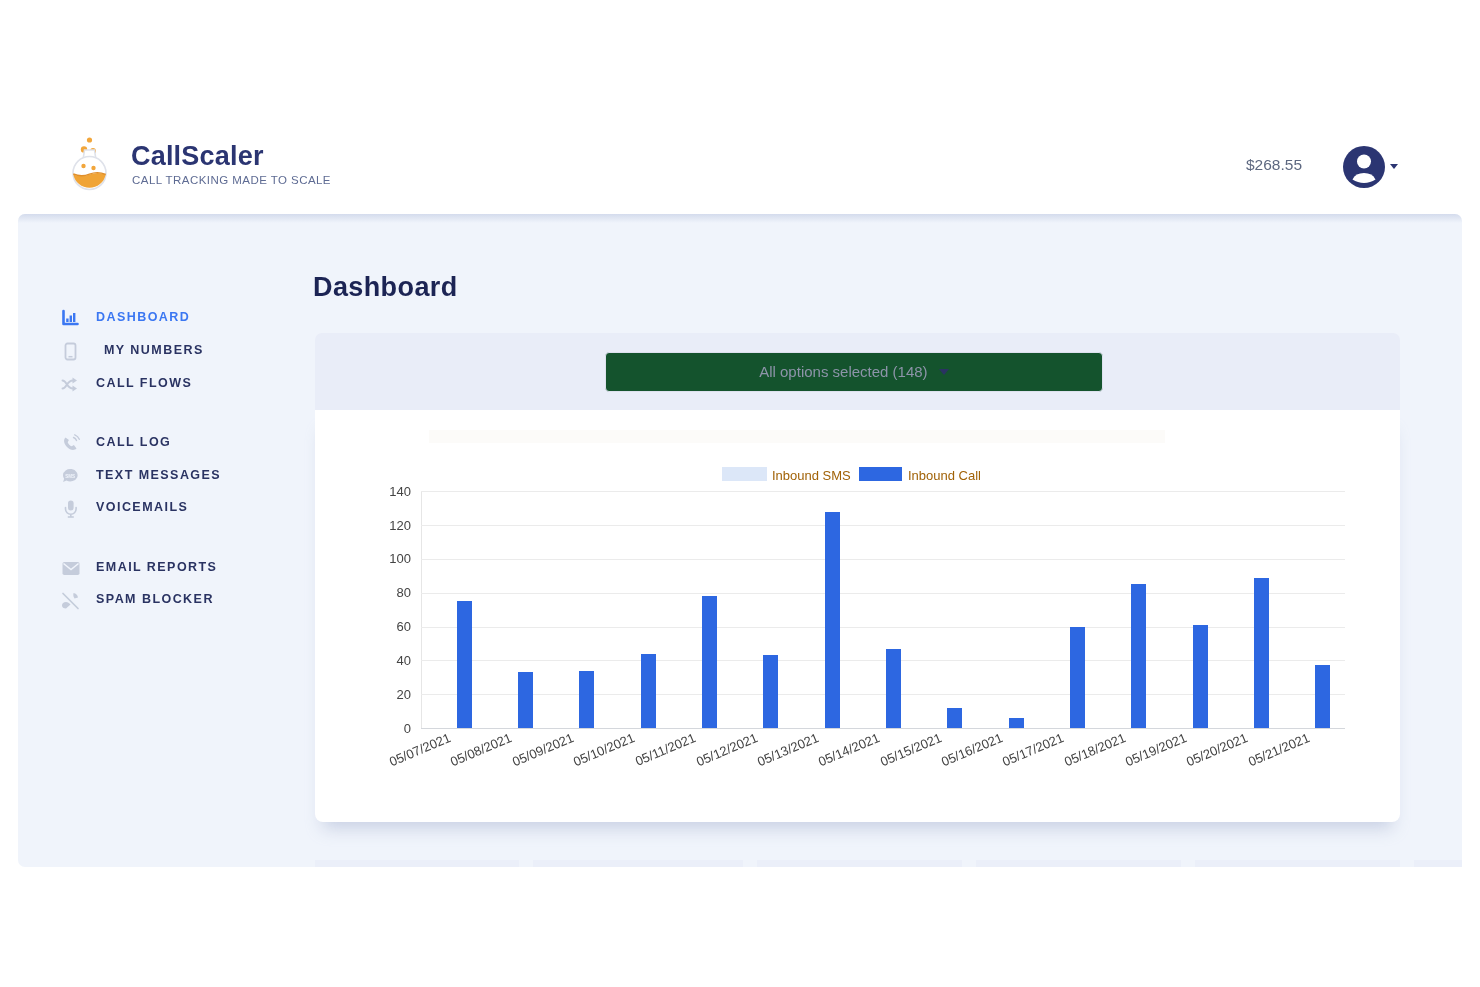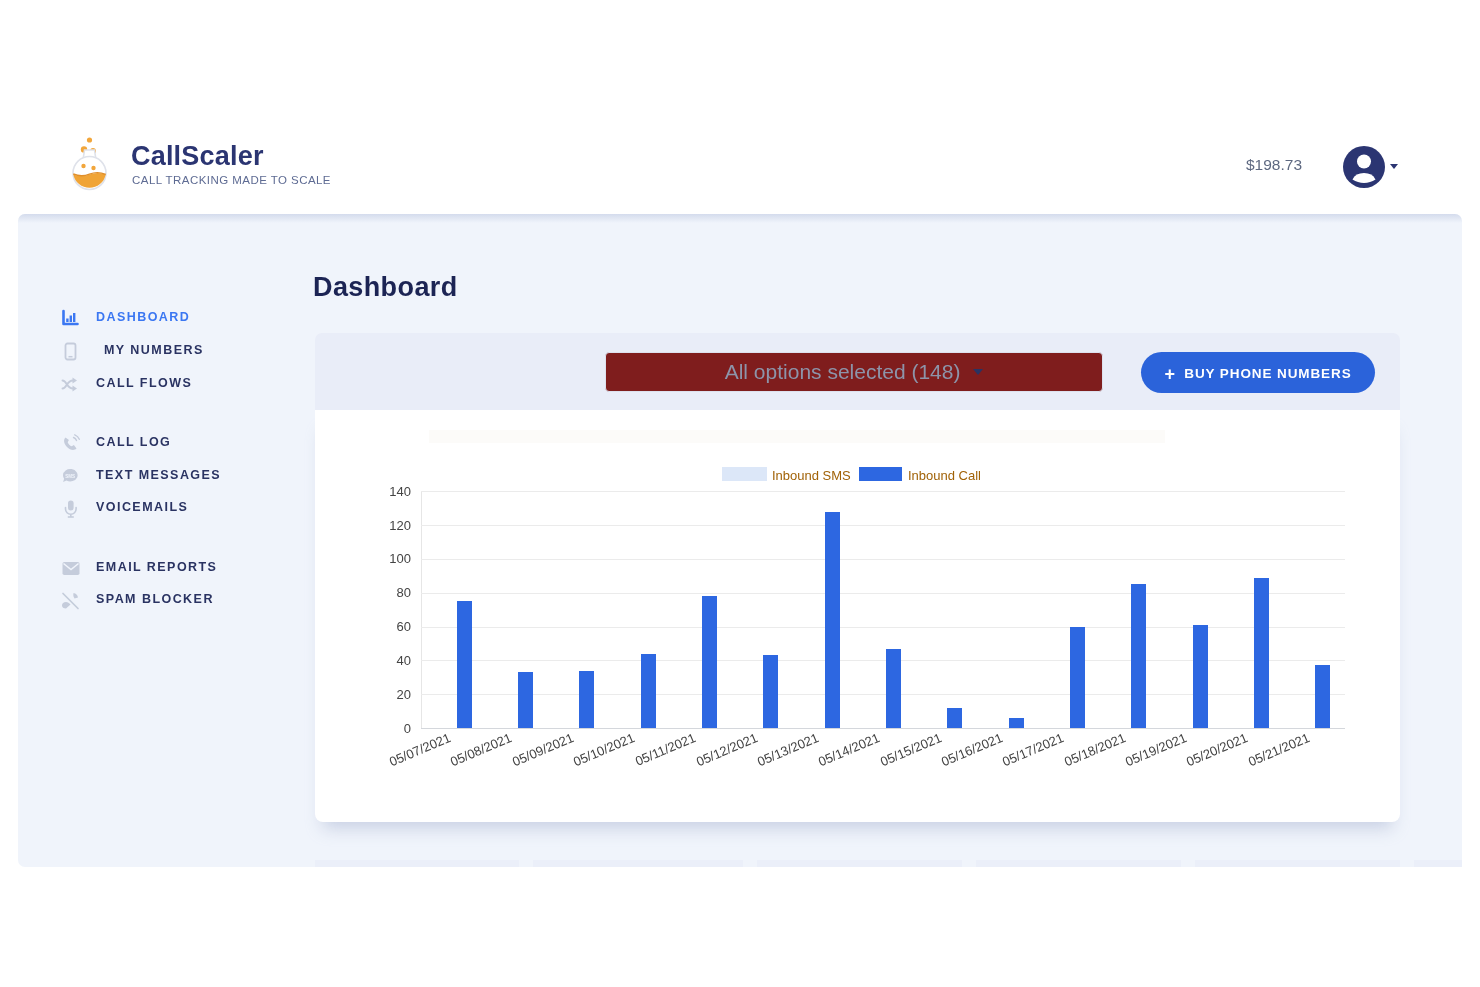--- a/index.html
+++ b/index.html
@@ -17,22 +17,22 @@
   
   .mi { position:absolute; left:96px; font-size:12.5px; font-weight:bold; letter-spacing:1.45px; color:#2a3362; white-space:nowrap; }
   .mi.active { color:#3b77f2; }
   .mic { position:absolute; left:61px; width:19px; height:19px; }
   
   .h1 { left:313px; top:272px; font-size:27px; font-weight:bold; color:#1c2454; letter-spacing:0.4px; }
   
   .strip { left:315px; top:333px; width:1085px; height:77px; background:#e9edf8; border-radius:7px 7px 0 0; }
   .datebox { left:339px; top:352px; width:233px; height:41px; background:#ffffff; border:1px solid #e4e8f1; border-radius:4px;
     font-size:15.5px; color:#3e4a66; text-align:center; line-height:39px; letter-spacing:0.2px; }
-  .drop { left:605px; top:352px; width:498px; height:40px; background:#7f1d1d; border:1px solid #dde1ee; border-radius:4px;
-    font-size:21px; color:#8d94a9; text-align:center; line-height:38px; }
+  .drop { left:605px; top:352px; width:498px; height:40px; background:#14532d; border:1px solid #dde1ee; border-radius:4px;
+    font-size:15px; color:#8d94a9; text-align:center; line-height:38px; }
   .drop .caret { display:inline-block; width:0; height:0; border-left:5px solid transparent; border-right:5px solid transparent;
     border-top:6px solid #2a3362; vertical-align:middle; margin-left:7px; margin-top:-2px; }
   .btn { left:1141px; top:352px; width:234px; height:41px; background:#2b63da; border-radius:21px; color:#ffffff;
     font-size:13.5px; font-weight:bold; letter-spacing:0.9px; text-align:center; line-height:41px; white-space:nowrap; }
   .btn .plus { font-size:18px; letter-spacing:0; position:relative; top:1.5px; }
   
   .card { left:315px; top:410px; width:1085px; height:412px; background:#ffffff; border-radius:0 0 8px 8px;
     box-shadow:0 14px 16px -8px rgba(150,165,200,0.45); }
   .ghost { left:429px; top:430px; width:736px; height:13px; background:rgba(244,239,235,0.28); }
   
@@ -57,21 +57,21 @@
     <circle cx="23" cy="18" r="2.9" fill="#f2a63b"></circle>
     <path d="M14.5 17 h10 l1.5 10 h-13 z" fill="#ffffff" stroke="#dfe2ea" stroke-width="1.6"></path>
     <circle cx="19.5" cy="40" r="16.5" fill="#ffffff" stroke="#dfe2ea" stroke-width="1.6"></circle>
     <path d="M3.3 41.5 a16.5 16.5 0 0 0 32.4 0 q-8.1 -3.2 -16.2 0 q-8.1 3.2 -16.2 0 z" fill="#f0a436"></path>
     <path d="M3.3 41 q8.1 3.4 16.2 0.2 q8.1 -3.2 16.2 0.3" fill="none" stroke="#e08f2b" stroke-width="1.4"></path>
     <circle cx="13.5" cy="33" r="2.2" fill="#f2a63b"></circle>
     <circle cx="23.5" cy="35" r="2.2" fill="#f2a63b"></circle>
   </svg>
   <div class="abs brand">CallScaler</div>
   <div class="abs tag">CALL TRACKING MADE TO SCALE</div>
-  <div class="abs balance">$198.73</div>
+  <div class="abs balance">$268.55</div>
   <svg class="abs" style="left:1343px; top:146px;" width="58" height="42" viewBox="0 0 58 42">
     <circle cx="21" cy="21" r="21" fill="#2b3572"></circle>
     <circle cx="21" cy="15.5" r="7" fill="#ffffff"></circle>
     <path d="M9.5 33.5 a12.5 10.5 0 0 1 23 0 a21 21 0 0 1 -23 0 z" fill="#ffffff"></path>
     <path d="M47 18 l8 0 l-4 5 z" fill="#2b3572"></path>
   </svg>
 
   <div class="abs band"></div>
   <div class="abs bandshadow"></div>
 
@@ -122,21 +122,20 @@
       <svg class="mic" style="top:590.5px;" viewBox="0 0 19 19">
         <path d="M1 14.5 c0 -2 1.5 -3.5 4 -3.5 c2 0 3 1 4.5 2.5 l-4.5 4 c-2.5 0 -4 -1 -4 -3 z" fill="#c5ccdb"></path>
         <path d="M12.5 2 c2.5 0.5 4 2 4.5 4.5 l-3.5 1 c-1 -1.5 -1.5 -3 -1 -5.5 z" fill="#c5ccdb"></path>
         <line x1="2" y1="2.5" x2="17" y2="17.5" stroke="#c5ccdb" stroke-width="1.7" stroke-linecap="round"></line>
       </svg>
     </div>
 
   <div class="abs h1">Dashboard</div>
   <div class="abs strip"></div>
   <div class="abs drop">All options selected (148) <span class="caret"></span></div>
-  <div class="abs btn"><span class="plus">+</span>&nbsp; BUY PHONE NUMBERS</div>
   <div class="abs card"></div>
   <div class="abs ghost"></div>
 
   <div class="sw" style="left:722px; top:467px; width:45px; background:#dce7f8;"></div>
   <div class="leg" style="left:772px; top:468px;">Inbound SMS</div>
   <div class="sw" style="left:859px; top:467px; width:43px; background:#2d67e1;"></div>
   <div class="leg" style="left:908px; top:468px;">Inbound Call</div>
 
   <div id="chart">
       <div style="position:absolute; left:421px; top:491.2px; width:1px; height:237.3px; background:#e6e6e6;"></div>

